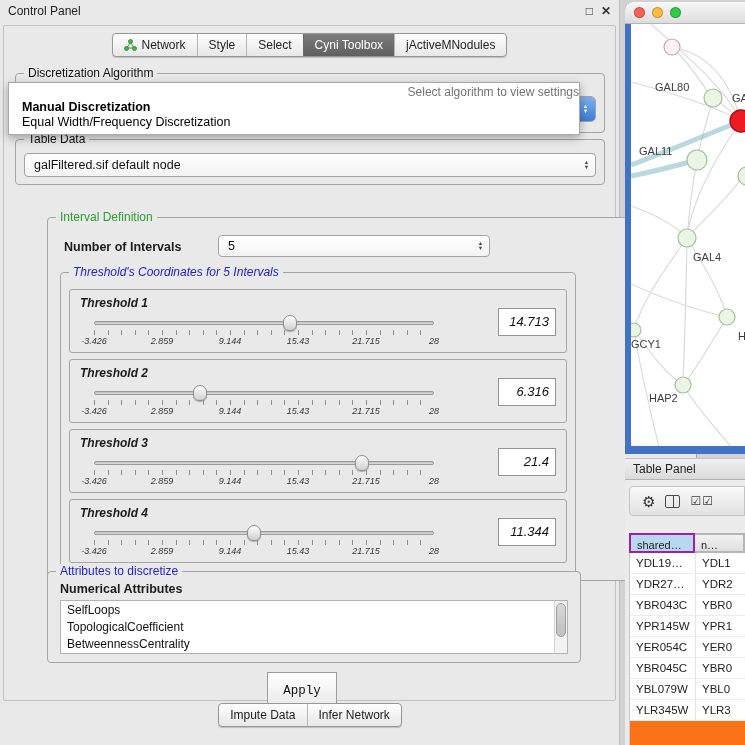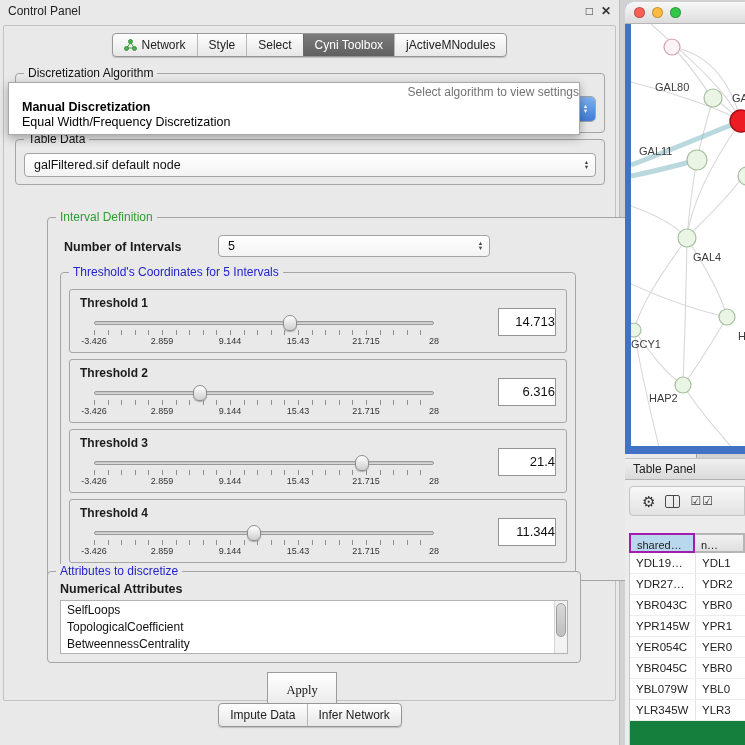--- a/index.html
+++ b/index.html
@@ -40,29 +40,29 @@
   .popup .item.bold { font-weight:bold; }
 
   
   .thr-panel { position:relative; height:64px; border:1px solid #a6a6a6; border-radius:3px; background:#e9e9e9; margin:0 8px 6px 8px; }
   .thr-label { position:absolute; left:10px; top:6px; font-weight:bold; font-size:12px; }
   .thr-slider { position:absolute; left:24px; right:132px; top:31px; height:4px; background:linear-gradient(#bfbfbf,#dedede); border:1px solid #9a9a9a; border-radius:2px; }
   .thr-ticks { position:absolute; left:24px; right:132px; top:40px; height:5px; background:repeating-linear-gradient(90deg,#8f8f8f 0 1px,transparent 1px 4%); }
   .thr-scale { position:absolute; left:24px; right:132px; top:46px; height:12px; }
   .thr-scale span { position:absolute; transform:translateX(-50%); font-size:9px; color:#333; white-space:nowrap; top:0; }
   .thr-handle { position:absolute; top:-7px; width:14px; height:16px; background:linear-gradient(#ffffff,#cfcfcf); border:1px solid #8d8d8d; border-radius:7px 7px 6px 6px; box-shadow:0 1px 1px rgba(0,0,0,.25); }
-  .thr-value { position:absolute; right:10px; top:18px; width:58px; height:28px; background:#fff; border:1px solid #949494; font-size:13px; text-align:right; line-height:26px; color:#111; }
+  .thr-value { position:absolute; right:10px; top:18px; width:58px; height:28px; background:#fff; border:1px solid #949494; font-size:13px; text-align:right; line-height:26px; padding-right:6px; color:#111; }
 
   
   .attr-list { position:absolute; left:12px; right:12px; top:28px; height:54px; background:#fff; border:1px solid #b3b3b3; overflow:hidden; }
   .attr-item { font-size:12px; line-height:16px; padding:1px 6px 0 6px; color:#111; white-space:nowrap; }
   .attr-scroll { position:absolute; right:0; top:0; bottom:0; width:13px; background:#f2f2f2; border-left:1px solid #d5d5d5; }
   .attr-thumb { position:absolute; left:1px; top:2px; width:10px; height:34px; background:linear-gradient(#d8d8d8,#bfbfbf); border:1px solid #9f9f9f; border-radius:5px; }
 
-  .apply-btn { position:absolute; left:263px; top:646px; width:70px; height:37px; background:linear-gradient(#ffffff,#e8e8e8); border:1px solid #9c9c9c; border-radius:0; font-size:12.5px; color:#111; font-family:Liberation Serif, serif; }
+  .apply-btn { position:absolute; left:263px; top:646px; width:70px; height:37px; background:linear-gradient(#ffffff,#e8e8e8); border:1px solid #9c9c9c; border-radius:0; font-size:12.5px; color:#111; font-family:Liberation Mono, monospace; }
 
   .bottom-tabrow { position:absolute; left:0; top:703px; width:620px; display:flex; justify-content:center; }
 
   
   .net-ico { width:13px; height:12px; display:inline-block; }
 
   
   .netwin { position:absolute; left:625px; top:2px; width:120px; height:452px; background:#4272c4; border-radius:8px 0 0 0; }
   .macbar { position:absolute; left:0; top:0; width:100%; height:22px; background:linear-gradient(#f8f8f8,#dcdcdc); border-radius:8px 0 0 0; border-bottom:1px solid #b5b5b5; display:flex; align-items:center; padding-left:9px; gap:7px; }
   .light { width:11px; height:11px; border-radius:50%; border:1px solid rgba(0,0,0,.22); }
@@ -72,21 +72,21 @@
   .tpanel { position:absolute; left:625px; top:480px; width:120px; height:265px; background:#ececec; }
   .tp-toolbar { position:absolute; left:4px; top:6px; right:0; height:30px; background:linear-gradient(#f8f8f8,#e2e2e2); border:1px solid #c3c3c3; border-radius:4px 0 0 4px; display:flex; align-items:center; gap:10px; padding-left:12px; }
   .tp-gear { font-size:15px; color:#333; line-height:1; }
   .tp-grid { width:15px; height:13px; border:1.5px solid #4a4a4a; border-radius:2px; position:relative; }
   .tp-grid:before { content:""; position:absolute; left:50%; top:0; bottom:0; width:1.5px; background:#4a4a4a; }
   .tp-check { font-size:12px; color:#3a3a3a; line-height:1; letter-spacing:1px; }
   .tp-headrow { position:absolute; left:4px; top:53px; right:0; height:20px; display:flex; }
   .tp-hcell { font-size:11px; color:#222; line-height:20px; padding-left:6px; border:2px solid #a21caf; white-space:nowrap; overflow:hidden; }
   .tp-hcell.c0 { width:66px; background:#b9d8ee; }
   .tp-hcell.c1 { flex:1; background:linear-gradient(#f2f2f2,#dfdfdf); border-left:none; border-color:#b5b5b5; }
-  .tp-rows { position:absolute; left:4px; top:73px; right:0; bottom:0; background:#15803d; overflow:hidden; border-left:1px solid #c9c9c9; }
+  .tp-rows { position:absolute; left:4px; top:73px; right:0; bottom:0; background:#f97316; overflow:hidden; border-left:1px solid #c9c9c9; }
   .tp-row { display:flex; height:21px; border-bottom:1px solid #ededed; background:#fff; }
   .tp-cell { font-size:11.5px; color:#222; line-height:21px; padding-left:6px; white-space:nowrap; overflow:hidden; }
   .tp-cell.c0 { width:66px; border-right:1px solid #e4e4e4; }
   .tp-cell.c1 { flex:1; }
 </style>
 </head>
 <body>
 
 <div class="screen">
 
@@ -157,21 +157,21 @@
 
         <div style="position:absolute; left:16px; top:22px; font-weight:bold; font-size:12.5px;">Number of Intervals</div>
         <div class="combo" style="left:170px; top:17px; width:272px; height:22px;">
           <span class="val">5</span>
           <span class="stepper">
             <span>▲</span>
               <span>▼</span>
           </span>
         </div>
 
-        <div class="group" style="left:12px; top:54px; width:516px; height:302px; background:#e9e9e9;">
+        <div class="group" style="left:12px; top:54px; width:516px; height:302px; background:#e9e9e9;font-style:italic;">
           <span class="gtitle blue">Threshold's Coordinates for 5 Intervals</span>
 
           <div style="position:absolute; left:0; right:0; top:16px;">
 
             <div class="thr-panel">
               <div class="thr-label">Threshold 1</div>
               <div class="thr-slider">
                   <div class="thr-handle" style="left: calc(57.72% - 7px);"></div>
                 </div>
               <div class="thr-ticks"></div>

